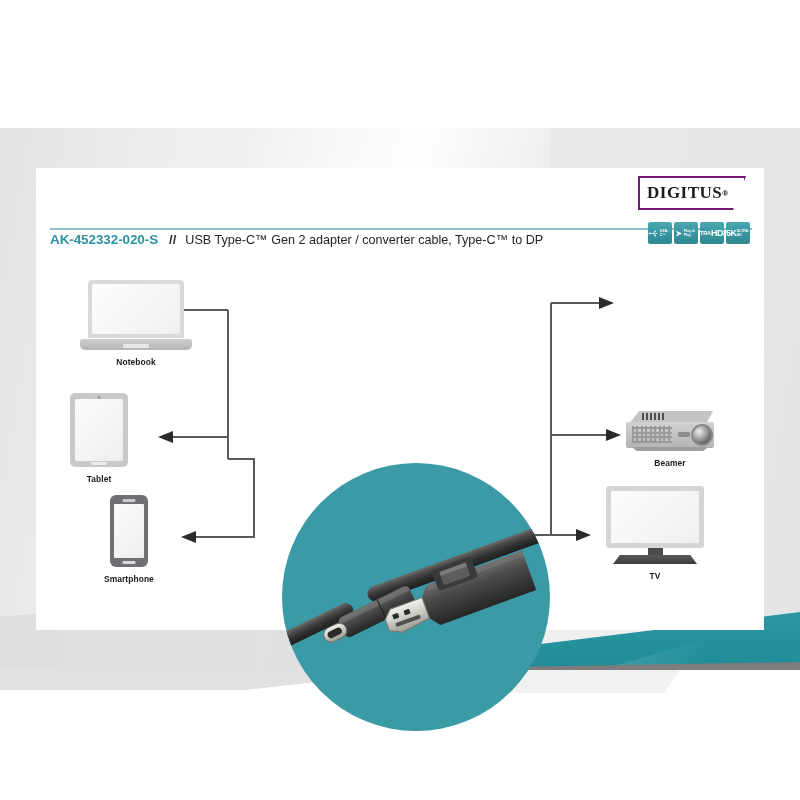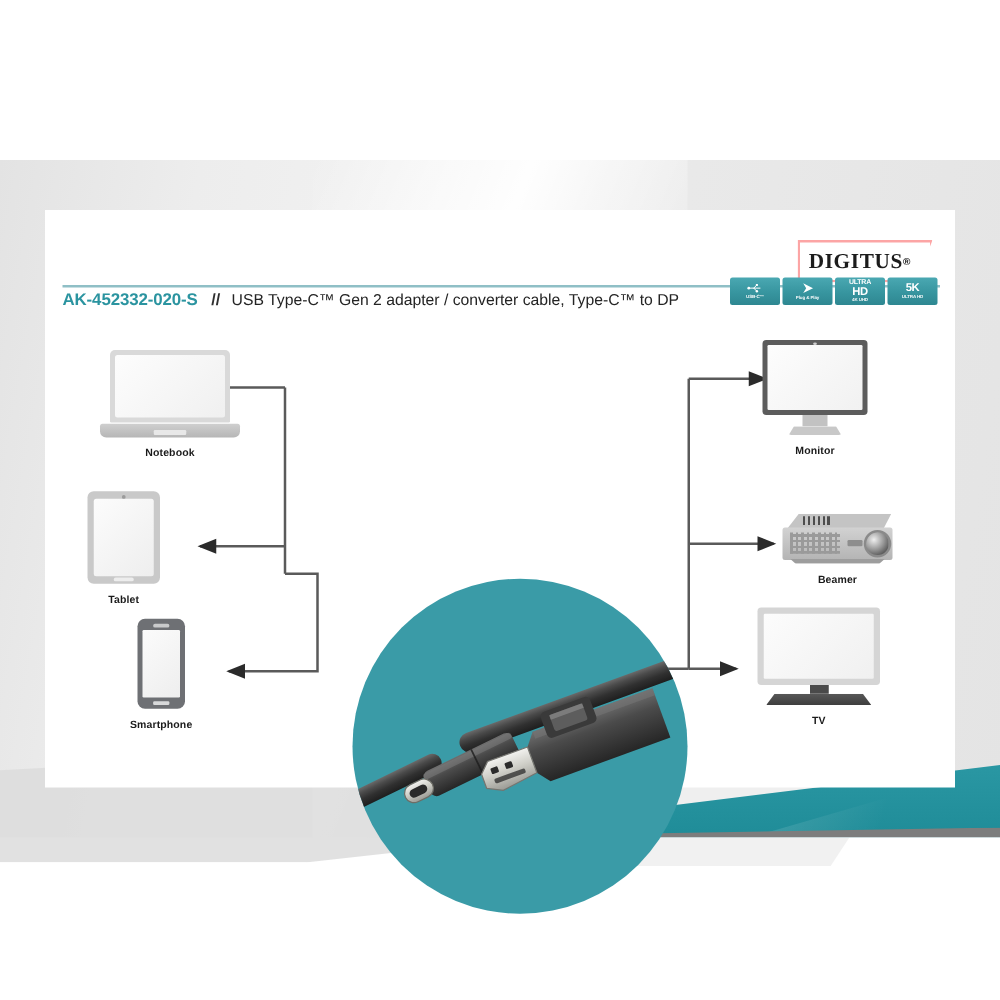--- a/index.html
+++ b/index.html
@@ -23,40 +23,40 @@
   .bg-teal-shade{position:absolute;left:600px;top:612px;width:200px;height:58px;
     background:linear-gradient(105deg,rgba(255,255,255,.16),rgba(255,255,255,0) 55%);
     clip-path:polygon(100% 0,100% 100%,0 100%);}
   .bg-gray-strip{position:absolute;left:330px;top:662px;width:470px;height:8px;
     background:#7d7d7d;clip-path:polygon(100% 0,100% 100%,0 100%);}
 
   
   .card{position:absolute;left:36px;top:168px;width:728px;height:462px;background:#fff;}
 
   
-  .logo{position:absolute;right:18px;top:24px;width:104px;height:30px;
-    background:#fff;border:2px solid #fca5a5;
+  .logo{position:absolute;right:18px;top:8px;width:104px;height:30px;
+    background:#fff;border:2px solid #701a75;
     clip-path:polygon(0 0,100% 0,88% 100%,0 100%);
     display:flex;align-items:center;justify-content:flex-start;}
   .logo-text{font-weight:bold;font-size:17px;letter-spacing:.5px;color:#1c1c1c;margin-left:7px;
     font-family:"Liberation Serif","DejaVu Serif",serif;}
   .logo-r{font-size:8px;vertical-align:super;font-weight:bold;}
 
   .titlebar{position:absolute;left:14px;top:40px;width:702px;
     display:flex;align-items:baseline;gap:0;}
   .sku{color:#2b94a0;font-weight:bold;font-size:13.5px;letter-spacing:-.1px;}
   .slashes{color:#2f2f2f;font-weight:bold;font-size:13px;margin:0 9px 0 11px;}
   .desc{color:#242424;font-size:12.6px;margin-top:25px;}
   .rule{position:absolute;left:14px;top:60px;width:702px;height:1.6px;background:#8fbfc6;}
 
   
   .badges{position:absolute;right:14px;top:54px;display:flex;gap:2px;}
-  .badge{width:40px;height:22px;border-radius:2px;
+  .badge{width:24px;height:22px;border-radius:2px;
     background:linear-gradient(180deg,#4aa8b2 0%,#37959f 55%,#2e8791 100%);
-    display:flex;flex-direction:column;align-items:center;justify-content:center;
+    display:flex;flex-direction:row;align-items:center;justify-content:center;
     color:#fff;overflow:hidden;}
   .b-top{font-size:5.6px;font-weight:bold;line-height:6px;letter-spacing:-.2px;}
   .b-mid{font-size:9px;font-weight:bold;line-height:9px;letter-spacing:-.4px;}
   .b-bot{font-size:3.6px;font-weight:bold;line-height:4.4px;letter-spacing:-.1px;opacity:.95;}
   .usbc-glyph{width:14px;height:9px;}
   .pp-glyph{width:13px;height:11px;}
 
   
   .circle{position:absolute;left:246px;top:295px;width:268px;height:268px;border-radius:50%;
     background:#3a9ba7;}
@@ -292,29 +292,20 @@
 
     <div class="dev" style="left:68px;top:327px;">
       <div class="ph-body">
         <div class="ph-spk"></div>
         <div class="ph-screen"></div>
         <div class="ph-home"></div>
       </div>
       <div class="dev-label">Smartphone</div>
     </div>
 
-    <div class="dev" style="left:574px;top:104px;">
-      <div class="mon-body">
-        <div class="mon-cam"></div>
-        <div class="mon-screen"></div>
-      </div>
-      <div class="mon-neck"></div>
-      <div class="mon-foot"></div>
-      <div class="dev-label">Monitor</div>
-    </div>
 
     <div class="dev" style="left:586px;top:243px;">
       <div class="bm">
         <div class="bm-top"></div>
         <div class="bm-btns"></div>
         <div class="bm-front"></div>
         <div class="bm-vent"></div>
         <div class="bm-slot"></div>
         <div class="bm-lens"></div>
         <div class="bm-feet"></div>

